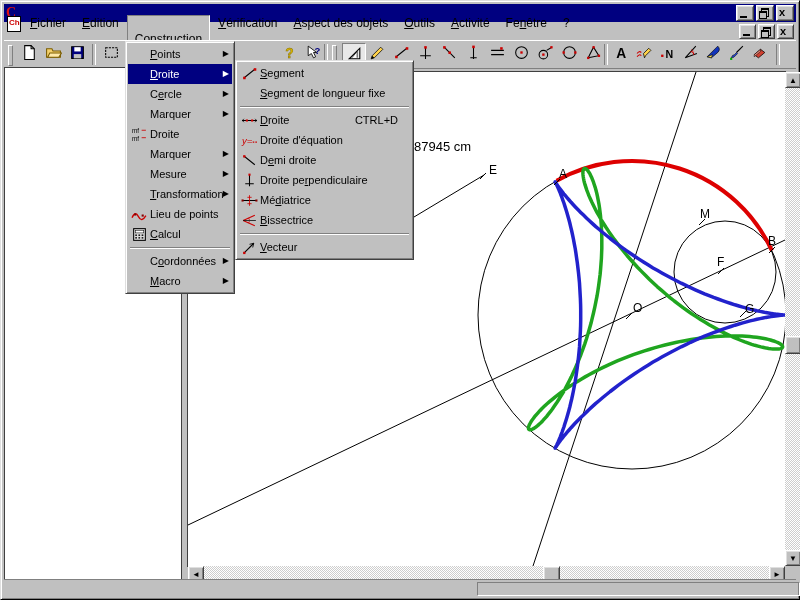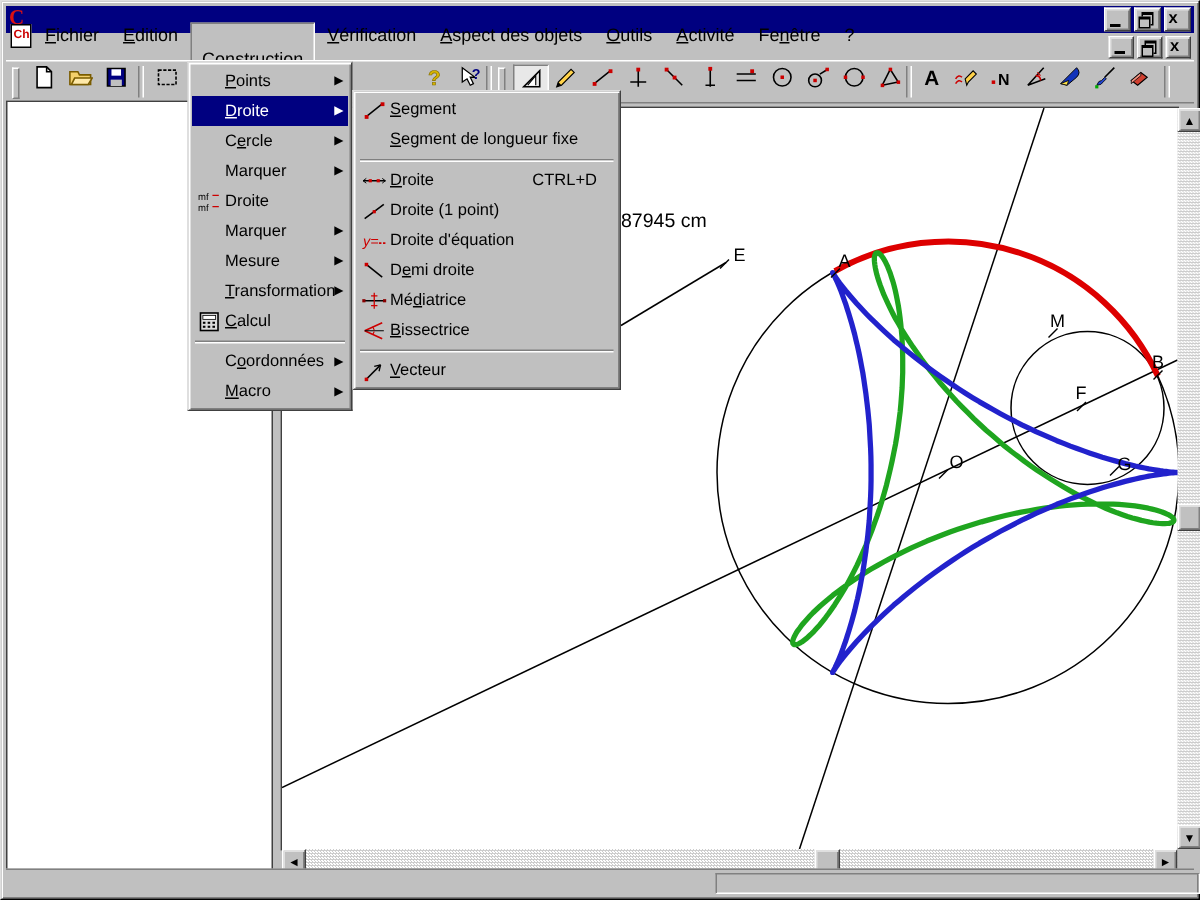--- a/index.html
+++ b/index.html
@@ -372,20 +372,30 @@
         <span class="mi-arrow">▶</span>
       </div>
       <div class="menu-item">
         <span class="mi-icon"></span>
         <span class="mi-label"><u>T</u>ransformation</span>
         <span class="mi-arrow">▶</span>
       </div>
       <div class="menu-item">
         <span class="mi-icon">
           <svg width="17" height="17" viewBox="0 0 16 16" fill="none" stroke-width="1">
+            <path d="M1 11q3-7 6-1t7-1" stroke="#c00" stroke-width="1.3"></path>
+            <rect x="3" y="7" width="2" height="2" fill="#800"></rect>
+            <rect x="10" y="8" width="2" height="2" fill="#800"></rect>
+          </svg>
+        </span>
+        <span class="mi-label">Lieu de points</span>
+      </div>
+      <div class="menu-item">
+        <span class="mi-icon">
+          <svg width="17" height="17" viewBox="0 0 16 16" fill="none" stroke-width="1">
             <rect x="2.5" y="2.5" width="11" height="11" fill="#dcdcdc" stroke="#000"></rect>
             <rect x="4" y="4" width="8" height="2.5" fill="#fff" stroke="#000" stroke-width="0.5"></rect>
             <g fill="#000" stroke="none">
               <rect x="4" y="8" width="1.6" height="1.3"></rect>
               <rect x="7" y="8" width="1.6" height="1.3"></rect>
               <rect x="10" y="8" width="1.6" height="1.3"></rect>
               <rect x="4" y="10.5" width="1.6" height="1.3"></rect>
               <rect x="7" y="10.5" width="1.6" height="1.3"></rect>
               <rect x="10" y="10.5" width="1.6" height="1.3"></rect>
             </g>
@@ -429,43 +439,43 @@
             <rect x="4.5" y="7" width="2" height="2" fill="#c00"></rect>
             <rect x="9.5" y="7" width="2" height="2" fill="#c00"></rect>
           </svg>
         </span>
         <span class="mi-label"><u>D</u>roite</span>
         <span class="mi-accel">CTRL+D</span>
       </div>
       <div class="menu-item">
         <span class="mi-icon">
           <svg width="17" height="17" viewBox="0 0 16 16" fill="none" stroke-width="1">
-            <path d="M2 13L14 4" stroke="#000"></path>
-            <rect x="7" y="7.6" width="2" height="2" fill="#c00"></rect>
-          </svg>
-        </span>
-        <span class="mi-label">Droite (1 point)</span>
-      </div>
-      <div class="menu-item">
-        <span class="mi-icon">
-          <svg width="17" height="17" viewBox="0 0 16 16" fill="none" stroke-width="1">
             <text x="1" y="11" font-size="9" font-style="italic" fill="#c00" stroke="none">y=</text>
             <path d="M11 9.5h4" stroke="#c00" stroke-dasharray="1.5 1"></path>
           </svg>
         </span>
         <span class="mi-label">Droite d'équation</span>
       </div>
       <div class="menu-item">
         <span class="mi-icon">
           <svg width="17" height="17" viewBox="0 0 16 16" fill="none" stroke-width="1">
             <path d="M3 4l10 8" stroke="#000"></path>
             <rect x="2" y="3" width="2.2" height="2.2" fill="#c00"></rect>
           </svg>
         </span>
         <span class="mi-label">D<u>e</u>mi droite</span>
+      </div>
+      <div class="menu-item">
+        <span class="mi-icon">
+          <svg width="17" height="17" viewBox="0 0 16 16" fill="none" stroke-width="1">
+            <path d="M8 2.5v11M4 11h8" stroke="#000"></path>
+            <rect x="7" y="1.5" width="2" height="2" fill="#c00"></rect>
+          </svg>
+        </span>
+        <span class="mi-label">Droite pe<u>r</u>pendiculaire</span>
       </div>
       <div class="menu-item">
         <span class="mi-icon">
           <svg width="17" height="17" viewBox="0 0 16 16" fill="none" stroke-width="1">
             <path d="M1 8h14" stroke="#000"></path>
             <path d="M8 3v10M6 5h4M6 11h4" stroke="#c00" stroke-width="0.8"></path>
             <rect x="0.5" y="7" width="2" height="2" fill="#800"></rect>
             <rect x="13.5" y="7" width="2" height="2" fill="#800"></rect>
           </svg>
         </span>

